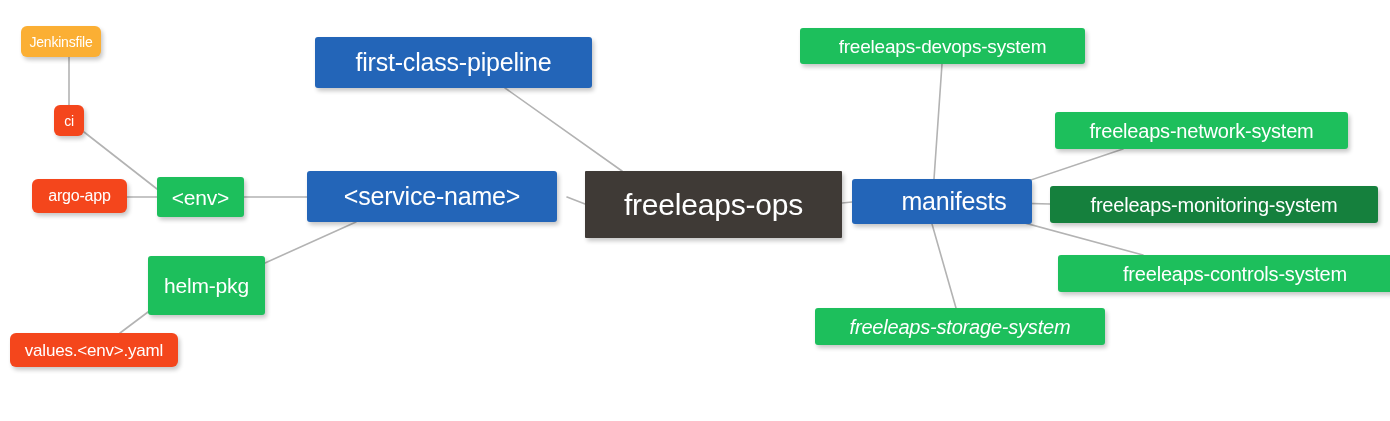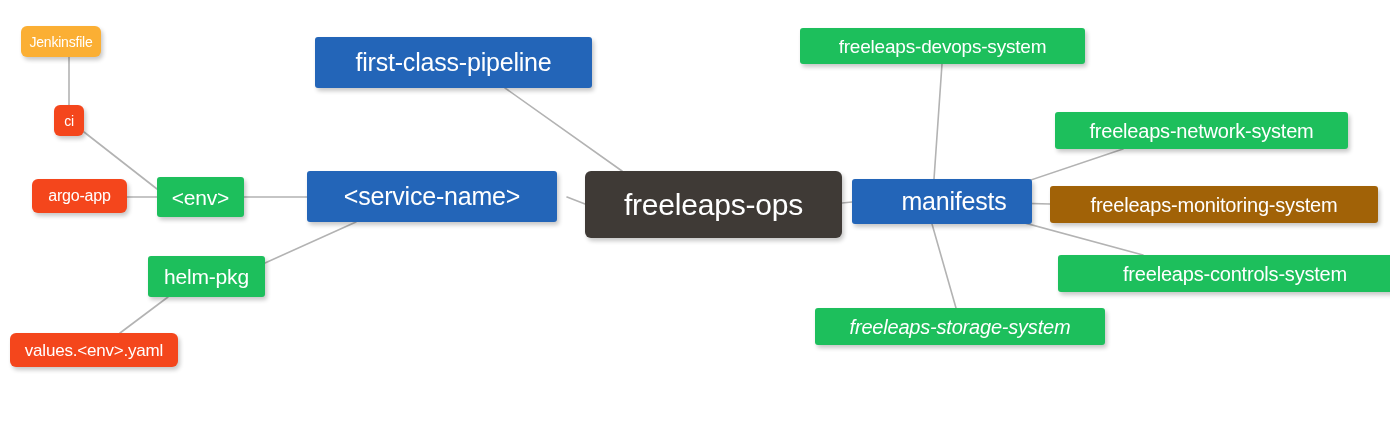--- a/index.html
+++ b/index.html
@@ -32,21 +32,21 @@
     justify-content: center;
     color: #ffffff;
     white-space: nowrap;
     border-radius: 3px;
     box-shadow: 2px 3px 4px rgba(0,0,0,0.22);
     letter-spacing: -0.2px;
     line-height: 1;
     user-select: none;
   }
   .node.root {
-    border-radius: 6px;
+    border-radius: 1px;
   }
   .node.soft {
     border-radius: 6px;
   }
 </style>
 </head>
 <body>
 
 <div id="canvas">
   <svg id="edges" viewBox="0 0 1390 421" xmlns="http://www.w3.org/2000/svg">
@@ -74,42 +74,42 @@
       </div>
       <div class="node" style="left: 315px; top: 37px; width: 277px; height: 51px; background: rgb(35, 101, 184); color: rgb(255, 255, 255); font-size: 25px;">
         <span>first-class-pipeline</span>
       </div>
       <div class="node" style="left: 852px; top: 179px; width: 180px; height: 45px; background: rgb(35, 101, 184); color: rgb(255, 255, 255); font-size: 25px; padding-left: 24px;">
         <span>manifests</span>
       </div>
       <div class="node" style="left: 157px; top: 177px; width: 87px; height: 40px; background: rgb(29, 191, 92); color: rgb(255, 255, 255); font-size: 21px; justify-content: center;">
         <span>&lt;env&gt;</span>
       </div>
-      <div class="node" style="left: 148px; top: 256px; width: 117px; height: 41px; background: rgb(29, 191, 92); color: rgb(255, 255, 255); font-size: 21px;">
+      <div class="node" style="left: 148px; top: 256px; width: 117px; height: 59px; background: rgb(29, 191, 92); color: rgb(255, 255, 255); font-size: 21px;">
         <span>helm-pkg</span>
       </div>
       <div class="node soft" style="left: 54px; top: 105px; width: 30px; height: 31px; background: rgb(244, 70, 28); color: rgb(255, 255, 255); font-size: 14px; justify-content: center;">
         <span>ci</span>
       </div>
       <div class="node soft" style="left: 21px; top: 26px; width: 80px; height: 31px; background: rgb(251, 175, 52); color: rgb(255, 255, 255); font-size: 14px;">
         <span>Jenkinsfile</span>
       </div>
       <div class="node soft" style="left: 32px; top: 179px; width: 95px; height: 34px; background: rgb(244, 70, 28); color: rgb(255, 255, 255); font-size: 16px;">
         <span>argo-app</span>
       </div>
       <div class="node soft" style="left: 10px; top: 333px; width: 168px; height: 34px; background: rgb(244, 70, 28); color: rgb(255, 255, 255); font-size: 17px;">
         <span>values.&lt;env&gt;.yaml</span>
       </div>
       <div class="node" style="left: 800px; top: 28px; width: 285px; height: 36px; background: rgb(29, 191, 92); color: rgb(255, 255, 255); font-size: 19px;">
         <span>freeleaps-devops-system</span>
       </div>
       <div class="node" style="left: 1055px; top: 112px; width: 293px; height: 37px; background: rgb(29, 191, 92); color: rgb(255, 255, 255); font-size: 20px;">
         <span>freeleaps-network-system</span>
       </div>
-      <div class="node" style="left: 1050px; top: 186px; width: 328px; height: 37px; background: #a16207; color: rgb(255, 255, 255); font-size: 20px;">
+      <div class="node" style="left: 1050px; top: 186px; width: 328px; height: 37px; background: #15803d; color: rgb(255, 255, 255); font-size: 20px;">
         <span>freeleaps-monitoring-system</span>
       </div>
       <div class="node" style="left: 1058px; top: 255px; width: 341px; height: 37px; background: rgb(29, 191, 92); color: rgb(255, 255, 255); font-size: 20px; padding-left: 13px;">
         <span>freeleaps-controls-system</span>
       </div>
       <div class="node" style="left: 815px; top: 308px; width: 290px; height: 37px; background: rgb(29, 191, 92); color: rgb(255, 255, 255); font-size: 20px; font-style: italic;">
         <span>freeleaps-storage-system</span>
       </div>
     </div>
 </div>

